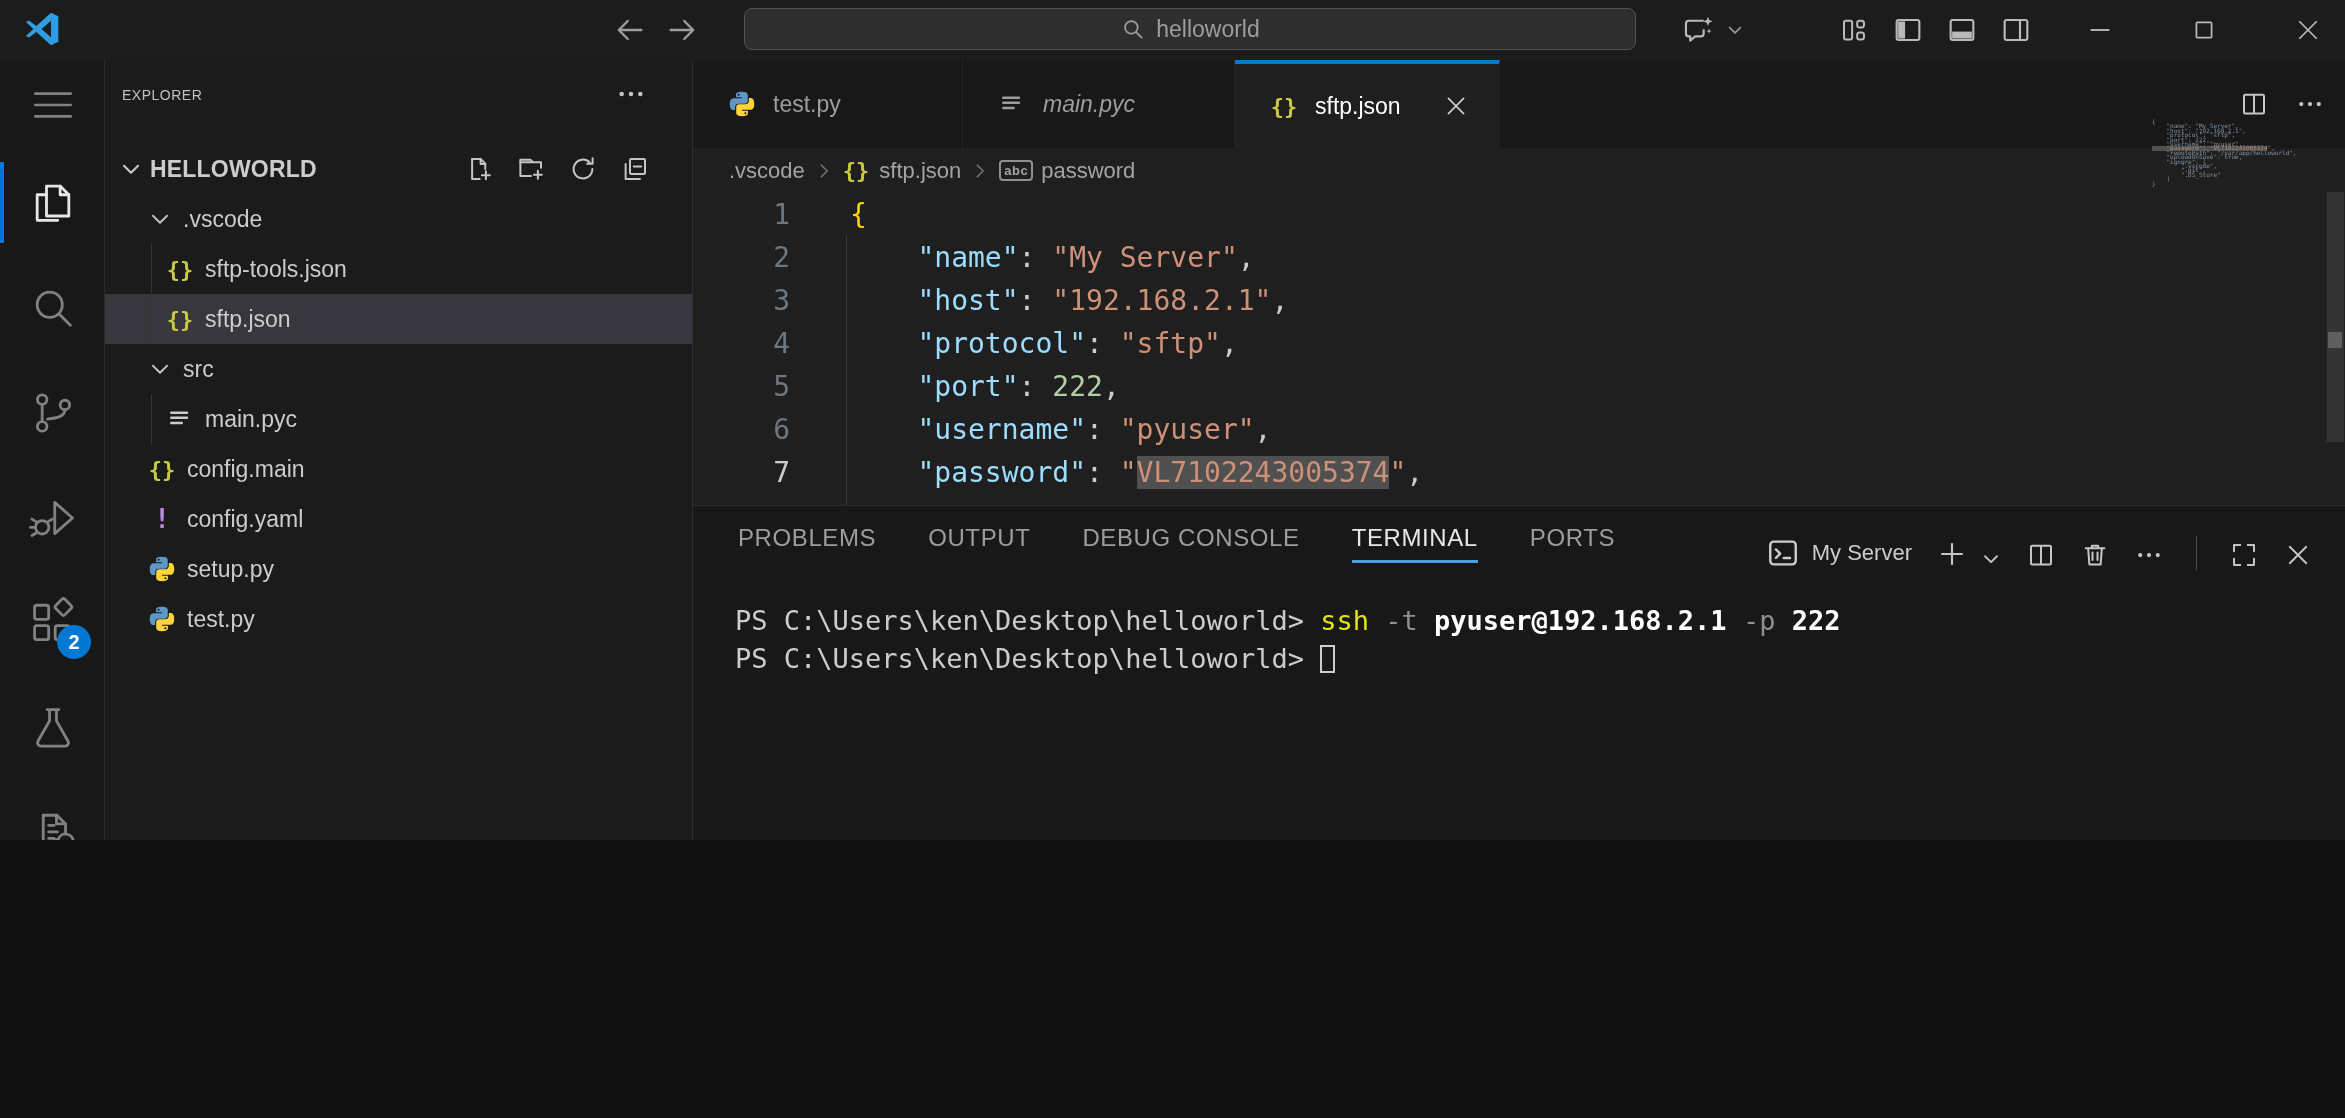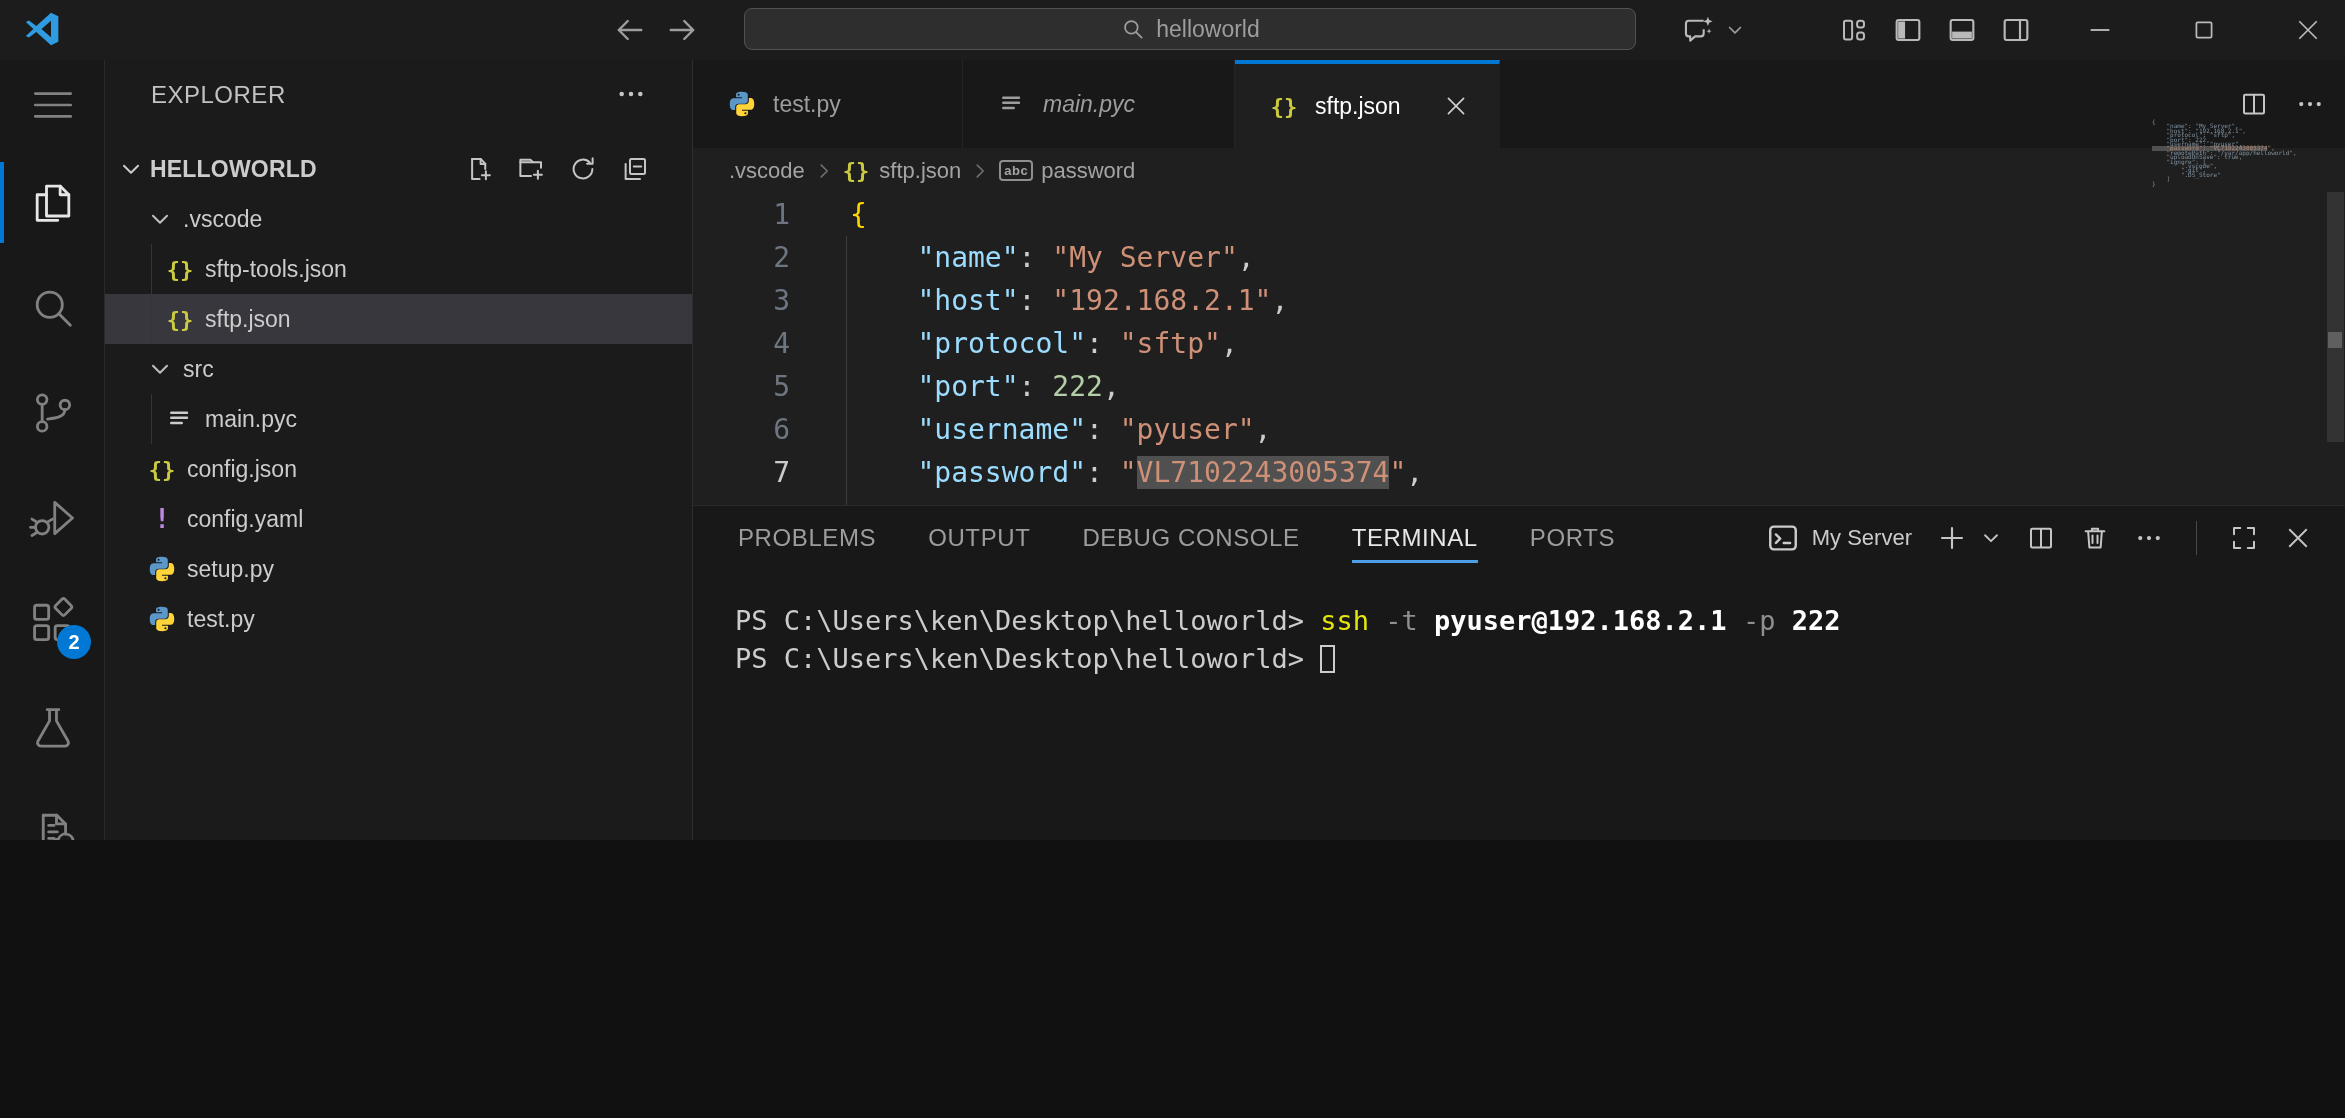--- a/index.html
+++ b/index.html
@@ -29,21 +29,21 @@
   .ab-item:first-child { height:90px; }
   .ab-item.active { color:#e6e6e6; }
   .ab-item.active::before { content:""; position:absolute; left:0; top:12px; bottom:12px; width:4px; background:#0078d4; }
   .ab-badge { position:absolute; right:14px; bottom:16px; min-width:34px; height:34px; border-radius:17px;
     background:#0078d4; color:#fff; font-size:20px; font-weight:bold; display:flex; align-items:center; justify-content:center; }
 
   
   .sidebar { position:absolute; left:105px; top:60px; width:588px; bottom:0;
     background:#1b1b1b; border-right:1px solid #2e2e2e; }
   .sb-header { position:absolute; left:0; top:0; width:100%; height:70px; display:flex; align-items:center; }
-  .sb-title { margin-left:46px; font-size:24px; letter-spacing:0.5px; color:#c2c2c2; }
+  .sb-title { margin-left:17px; font-size:14px; letter-spacing:0.5px; color:#c2c2c2; }
   .sb-more { position:absolute; right:45px; top:18px; color:#c5c5c5; }
   .section-header { position:absolute; left:0; top:85px; width:100%; height:48px; display:flex; align-items:center; color:#cccccc; }
   .sec-chev { margin-left:13px; color:#cccccc; }
   .sec-label { margin-left:6px; font-weight:bold; font-size:23px; letter-spacing:0.2px; }
   .sec-actions { position:absolute; right:42px; display:flex; gap:22px; color:#c5c5c5; }
   .tree { position:absolute; left:0; top:134px; width:100%; }
   .tree-row { position:relative; height:50px; display:flex; align-items:center; font-size:23px; color:#cccccc; }
   .tree-row.selected { background:#37373d; }
   .tree-row.focused { background:#27272b; }
   .tree-row .pad { flex:0 0 auto; }
@@ -87,21 +87,21 @@
   .vscroll { position:absolute; right:1px; top:132px; width:17px; height:250px; background:rgba(121,121,121,0.22); }
   .vscroll-notch { position:absolute; right:3px; top:272px; width:14px; height:16px; background:#5f5f5f; }
 
   
   .panel { position:absolute; left:693px; top:505px; right:0; bottom:0; background:#181818; border-top:1px solid #2b2b2b; }
   .panel-tabs { position:absolute; left:45px; top:0; display:flex; gap:52px; height:64px; }
   .panel-tab { position:relative; height:64px; display:flex; align-items:center;
     color:#9d9d9d; font-size:24px; letter-spacing:0.6px; }
   .panel-tab.active { color:#e7e7e7; }
   .panel-tab.active::after { content:""; position:absolute; left:0; right:0; bottom:7px; height:3px; background:#4d9fe8; }
-  .panel-actions { position:absolute; right:32px; top:0; height:64px; display:flex; align-items:center; gap:24px; color:#c5c5c5; }
+  .panel-actions { position:absolute; right:32px; top:0; height:64px; display:flex; align-items:flex-end; gap:24px; color:#c5c5c5; }
   .term-badge { display:flex; align-items:center; gap:12px; color:#cccccc; font-size:22px; }
   .pa-divider { width:1px; height:34px; background:#4a4a4a; margin:0 8px; }
   .term-body { position:absolute; left:42px; top:96px; right:30px;
     font-family:"DejaVu Sans Mono",monospace; font-size:27px; }
   .term-line { height:38px; line-height:38px; white-space:pre; }
   .t-fg { color:#cccccc; } .t-yellow { color:#e5e510; } .t-dim { color:#8f8f8f; }
   .t-bold { color:#ffffff; font-weight:bold; }
   .t-cursor { display:inline-block; width:15px; height:28px; border:2px solid #cccccc; vertical-align:-5px; }
 </style>
 </head>
@@ -355,21 +355,21 @@
               <path d="M4.5 6.6h13.5M4.5 11h13.5M4.5 15.4h9"></path>
             </svg>
           </span>
           <span class="tree-label">main.pyc</span>
         </div>
         <div class="tree-row lvl1">
           <span class="pad" style="width:42px"></span>
           <span class="icon file-ico">
             <span class="json-glyph">{}</span>
           </span>
-          <span class="tree-label">config.json</span>
+          <span class="tree-label">config.main</span>
         </div>
         <div class="tree-row lvl1">
           <span class="pad" style="width:42px"></span>
           <span class="icon file-ico">
             <span class="yaml-glyph">!</span>
           </span>
           <span class="tree-label">config.yaml</span>
         </div>
         <div class="tree-row lvl1">
           <span class="pad" style="width:42px"></span>

